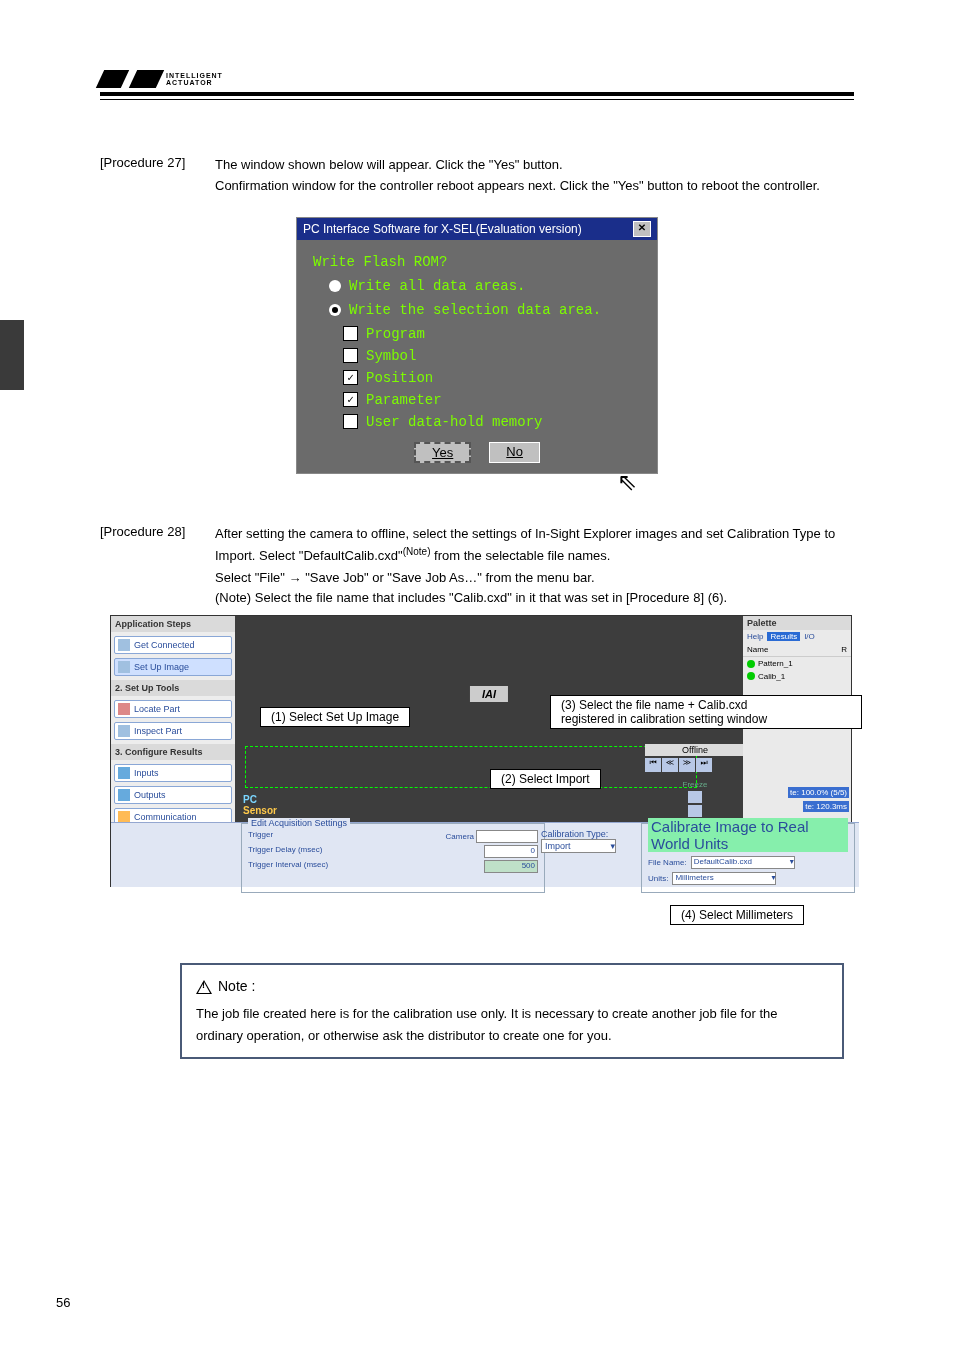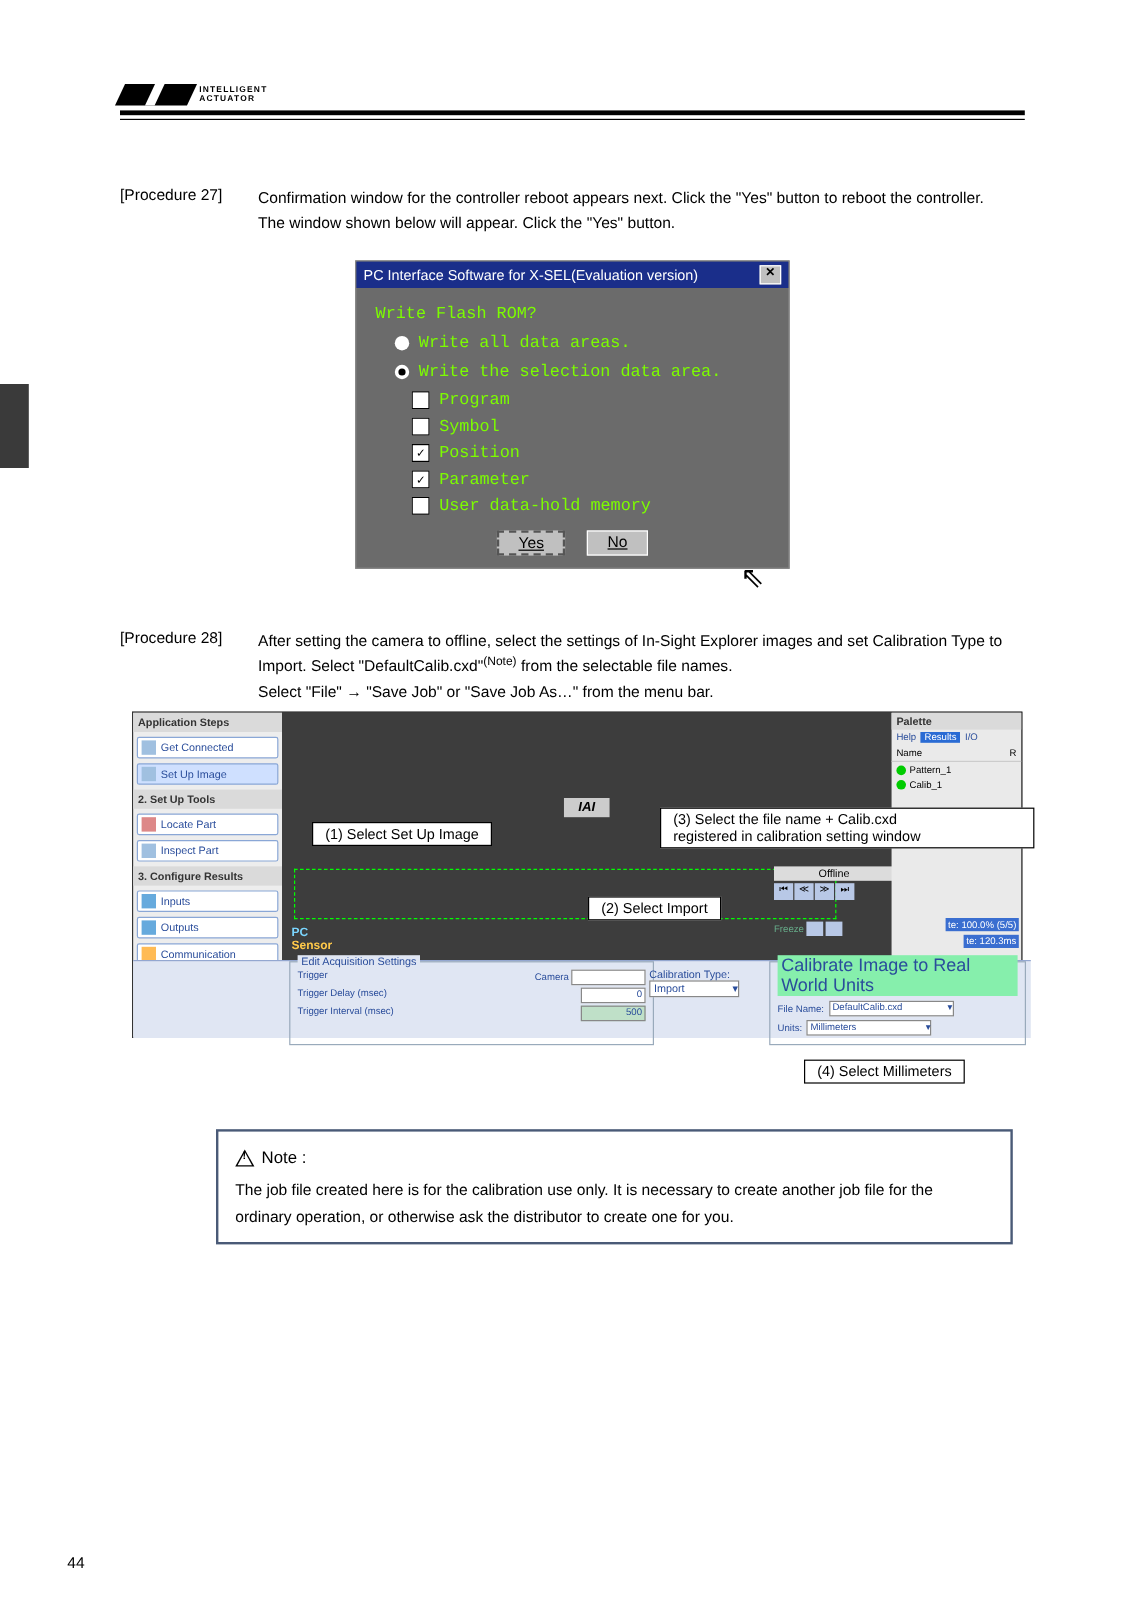--- a/index.html
+++ b/index.html
@@ -216,22 +216,22 @@
       <div>INTELLIGENT</div>
       <div>ACTUATOR</div>
     </div>
   </div>
   <hr class="hr-thick">
   <hr class="hr-thin">
 
   <div class="proc-block">
     <div class="proc-label">[Procedure 27]</div>
     <div class="proc-body">
+      <div>The window shown below will appear. Click the "Yes" button.</div>
       <div>Confirmation window for the controller reboot appears next. Click the "Yes" button to reboot the controller.</div>
-      <div>The window shown below will appear. Click the "Yes" button.</div>
     </div>
   </div>
 
   <div class="dialog-img">
     <div class="dialog-titlebar">
       <span>PC Interface Software for X-SEL(Evaluation version)</span>
       <span class="dialog-close">✕</span>
     </div>
     <div class="dialog-content">
       <div>Write Flash ROM?</div>
@@ -273,20 +273,21 @@
   </div>
   <div class="arrow-dn" style="margin-left:300px;">⇖</div>
 
   <div class="proc-block2">
     <div class="proc-label">[Procedure 28]</div>
     <div class="proc-body">
       <div>
         <span>After setting the camera to offline, select the settings of In-Sight Explorer images and set Calibration Type to Import. Select "DefaultCalib.cxd"</span><span class="note-sup">(Note)</span><span> from the selectable file names.</span>
       </div>
       <div>Select "File" → "Save Job" or "Save Job As…" from the menu bar.</div>
+      <div>(Note) Select the file name that includes "Calib.cxd" in it that was set in [Procedure 8] (6).</div>
     </div>
   </div>
 
   <div class="screenshot">
     <div class="ss-main">
 
       <div class="ss-sidebar">
         <div class="ss-side-title">Application Steps</div>
         <div class="ss-side-item">
             <span class="ico"></span>
@@ -337,21 +338,21 @@
         </div>
 
         <div style="position:absolute;right:-2px;top:128px;width:100px;">
           <div style="background:#dcdcdc;text-align:center;font-size:9px;padding:1px;">Offline</div>
           <div style="display:flex;gap:1px;margin-top:2px;">
             <span style="background:#b8c8e6;width:16px;height:14px;font-size:8px;text-align:center;">⏮</span>
             <span style="background:#b8c8e6;width:16px;height:14px;font-size:8px;text-align:center;">≪</span>
             <span style="background:#b8c8e6;width:16px;height:14px;font-size:8px;text-align:center;">≫</span>
             <span style="background:#b8c8e6;width:16px;height:14px;font-size:8px;text-align:center;">⏭</span>
           </div>
-          <div style="display:flex;margin-top:18px;align-items:center;gap:2px;">
+          <div style="display:flex;margin-top:8px;align-items:center;gap:2px;flex-direction:column;">
             <span style="font-size:8px;color:#6a8;">Freeze</span>
             <span style="background:#b8c8e6;width:14px;height:12px;"></span>
             <span style="background:#b8c8e6;width:14px;height:12px;"></span>
           </div>
         </div>
       </div>
 
       <div class="ss-palette">
         <div class="ss-pal-title">Palette</div>
         <div class="ss-pal-tabs">
@@ -433,14 +434,14 @@
   <div class="note-box" style="margin-left:80px;margin-right:10px;">
     <div class="note-title">
       <span class="warn-icon">
           <span class="warn-bang">!</span>
         </span>
       <span>Note :</span>
     </div>
     <div>The job file created here is for the calibration use only. It is necessary to create another job file for the ordinary operation, or otherwise ask the distributor to create one for you.</div>
   </div>
 
-  <div class="page-num">44</div>
+  <div class="page-num">56</div>
 </div>
 
 </body></html>

